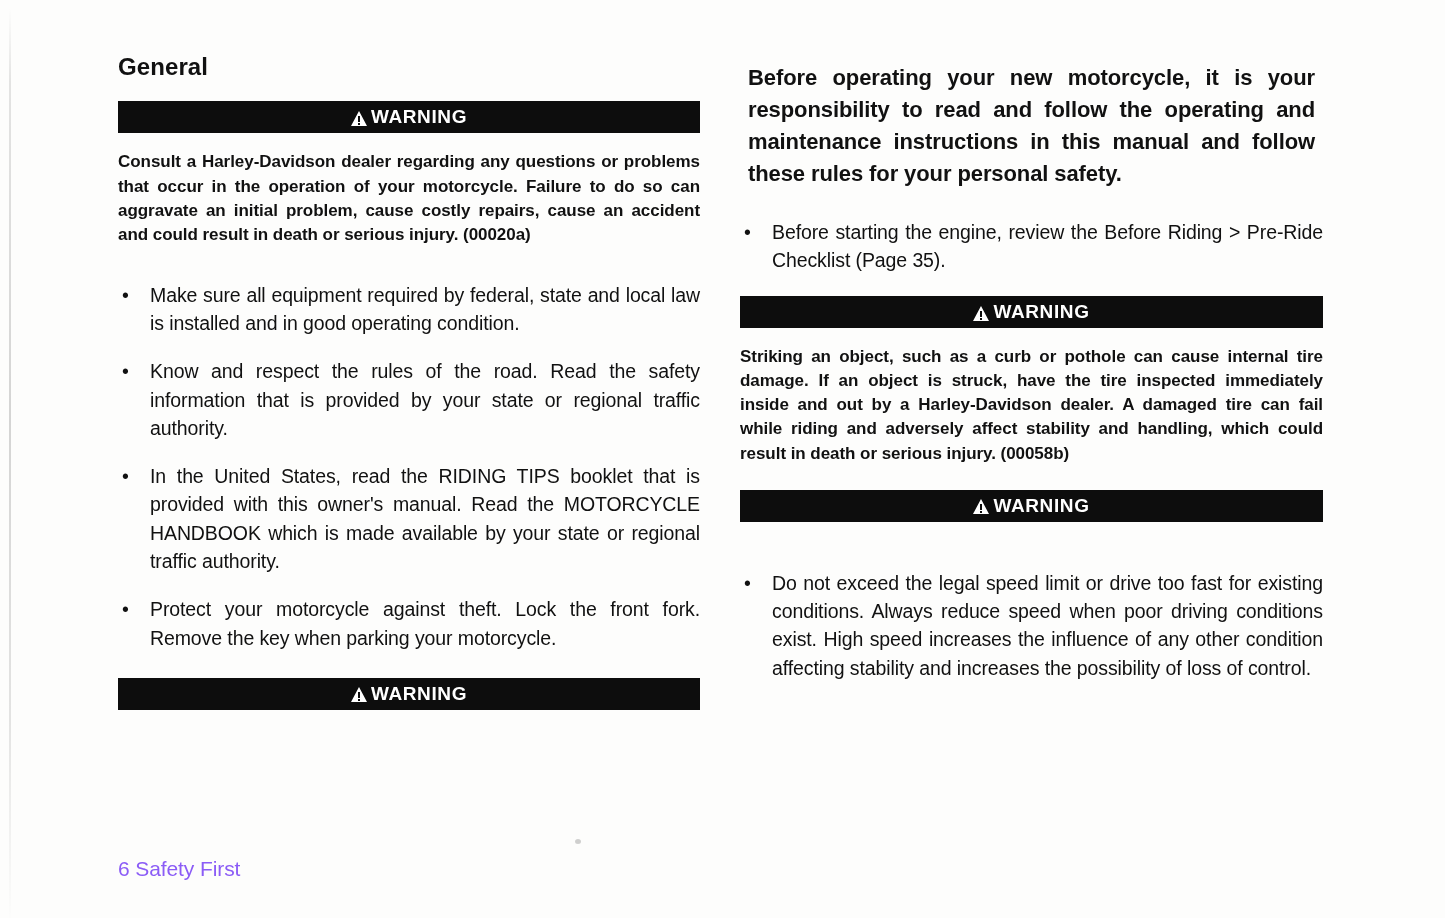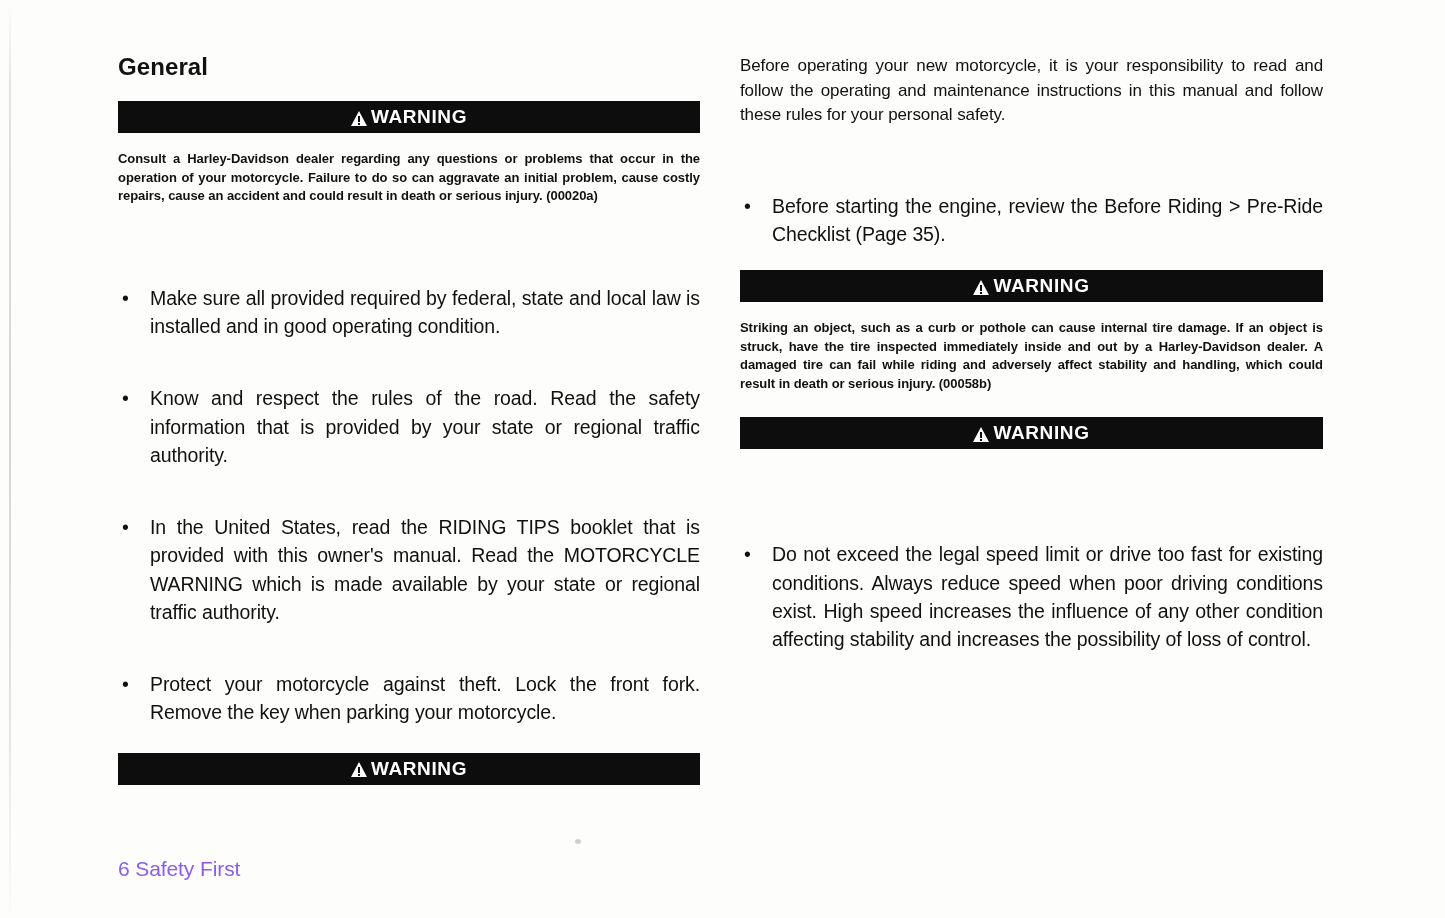--- a/index.html
+++ b/index.html
@@ -82,36 +82,37 @@
   .warning-tri {
     display: inline-block;
     width: 16px;
     height: 15px;
     position: relative;
     top: 1px;
   }
   .warning-tri svg { display: block; }
 
   .warning-body {
-    font-size: 13px;
+    font-size: 17px;
     font-weight: bold;
     line-height: 1.42;
     text-align: justify;
     text-justify: inter-word;
     letter-spacing: -0.05px;
   }
   .warning-body.tight { letter-spacing: -0.3px; }
 
   
   p.body-text {
-    font-size: 17px;
+    font-size: 22px;
     line-height: 1.45;
-    margin: 0;
+    margin: 8px;
     text-align: justify;
     letter-spacing: -0.1px;
+    font-weight: bold;
   }
 
   
   ul.bullet-list {
     list-style: none;
     margin: 0;
     padding: 0;
   }
   ul.bullet-list li {
     position: relative;
@@ -123,21 +124,21 @@
     margin-bottom: 20px;
   }
   ul.bullet-list li:last-child { margin-bottom: 0; }
   ul.bullet-list li .bullet-dot {
     position: absolute;
     left: 4px;
     top: 0;
     font-size: 19.5px;
     line-height: 1.45;
   }
-  ul.bullet-list li .li-text { display: block; margin-top: 44px; }
+  ul.bullet-list li .li-text { display: block; }
 
   
   .gap-20 { height: 20px; }
   .gap-22 { height: 22px; }
   .gap-24 { height: 24px; }
   .gap-26 { height: 26px; }
   .gap-30 { height: 30px; }
   .gap-34 { height: 34px; }
 
   
@@ -174,29 +175,29 @@
         <span>WARNING</span>
       </div>
       <div class="warning-body">Consult a Harley-Davidson dealer regarding any questions or problems that occur in the operation of your motorcycle. Failure to do so can aggravate an initial problem, cause costly repairs, cause an accident and could result in death or serious injury. (00020a)</div>
     </div>
 
     <div class="gap-34"></div>
 
     <ul class="bullet-list">
       <li>
         <span class="bullet-dot">•</span>
-        <span class="li-text">Make sure all provided required by federal, state and local law is installed and in good operating condition.</span>
+        <span class="li-text">Make sure all equipment required by federal, state and local law is installed and in good operating condition.</span>
       </li>
       <li>
         <span class="bullet-dot">•</span>
         <span class="li-text">Know and respect the rules of the road. Read the safety information that is provided by your state or regional traffic authority.</span>
       </li>
       <li>
         <span class="bullet-dot">•</span>
-        <span class="li-text">In the United States, read the RIDING TIPS booklet that is provided with this owner's manual. Read the MOTORCYCLE WARNING which is made available by your state or regional traffic authority.</span>
+        <span class="li-text">In the United States, read the RIDING TIPS booklet that is provided with this owner's manual. Read the MOTORCYCLE HANDBOOK which is made available by your state or regional traffic authority.</span>
       </li>
       <li>
         <span class="bullet-dot">•</span>
         <span class="li-text">Protect your motorcycle against theft. Lock the front fork. Remove the key when parking your motorcycle.</span>
       </li>
     </ul>
 
     <div class="gap-26"></div>
 
     <div class="warning-block">

